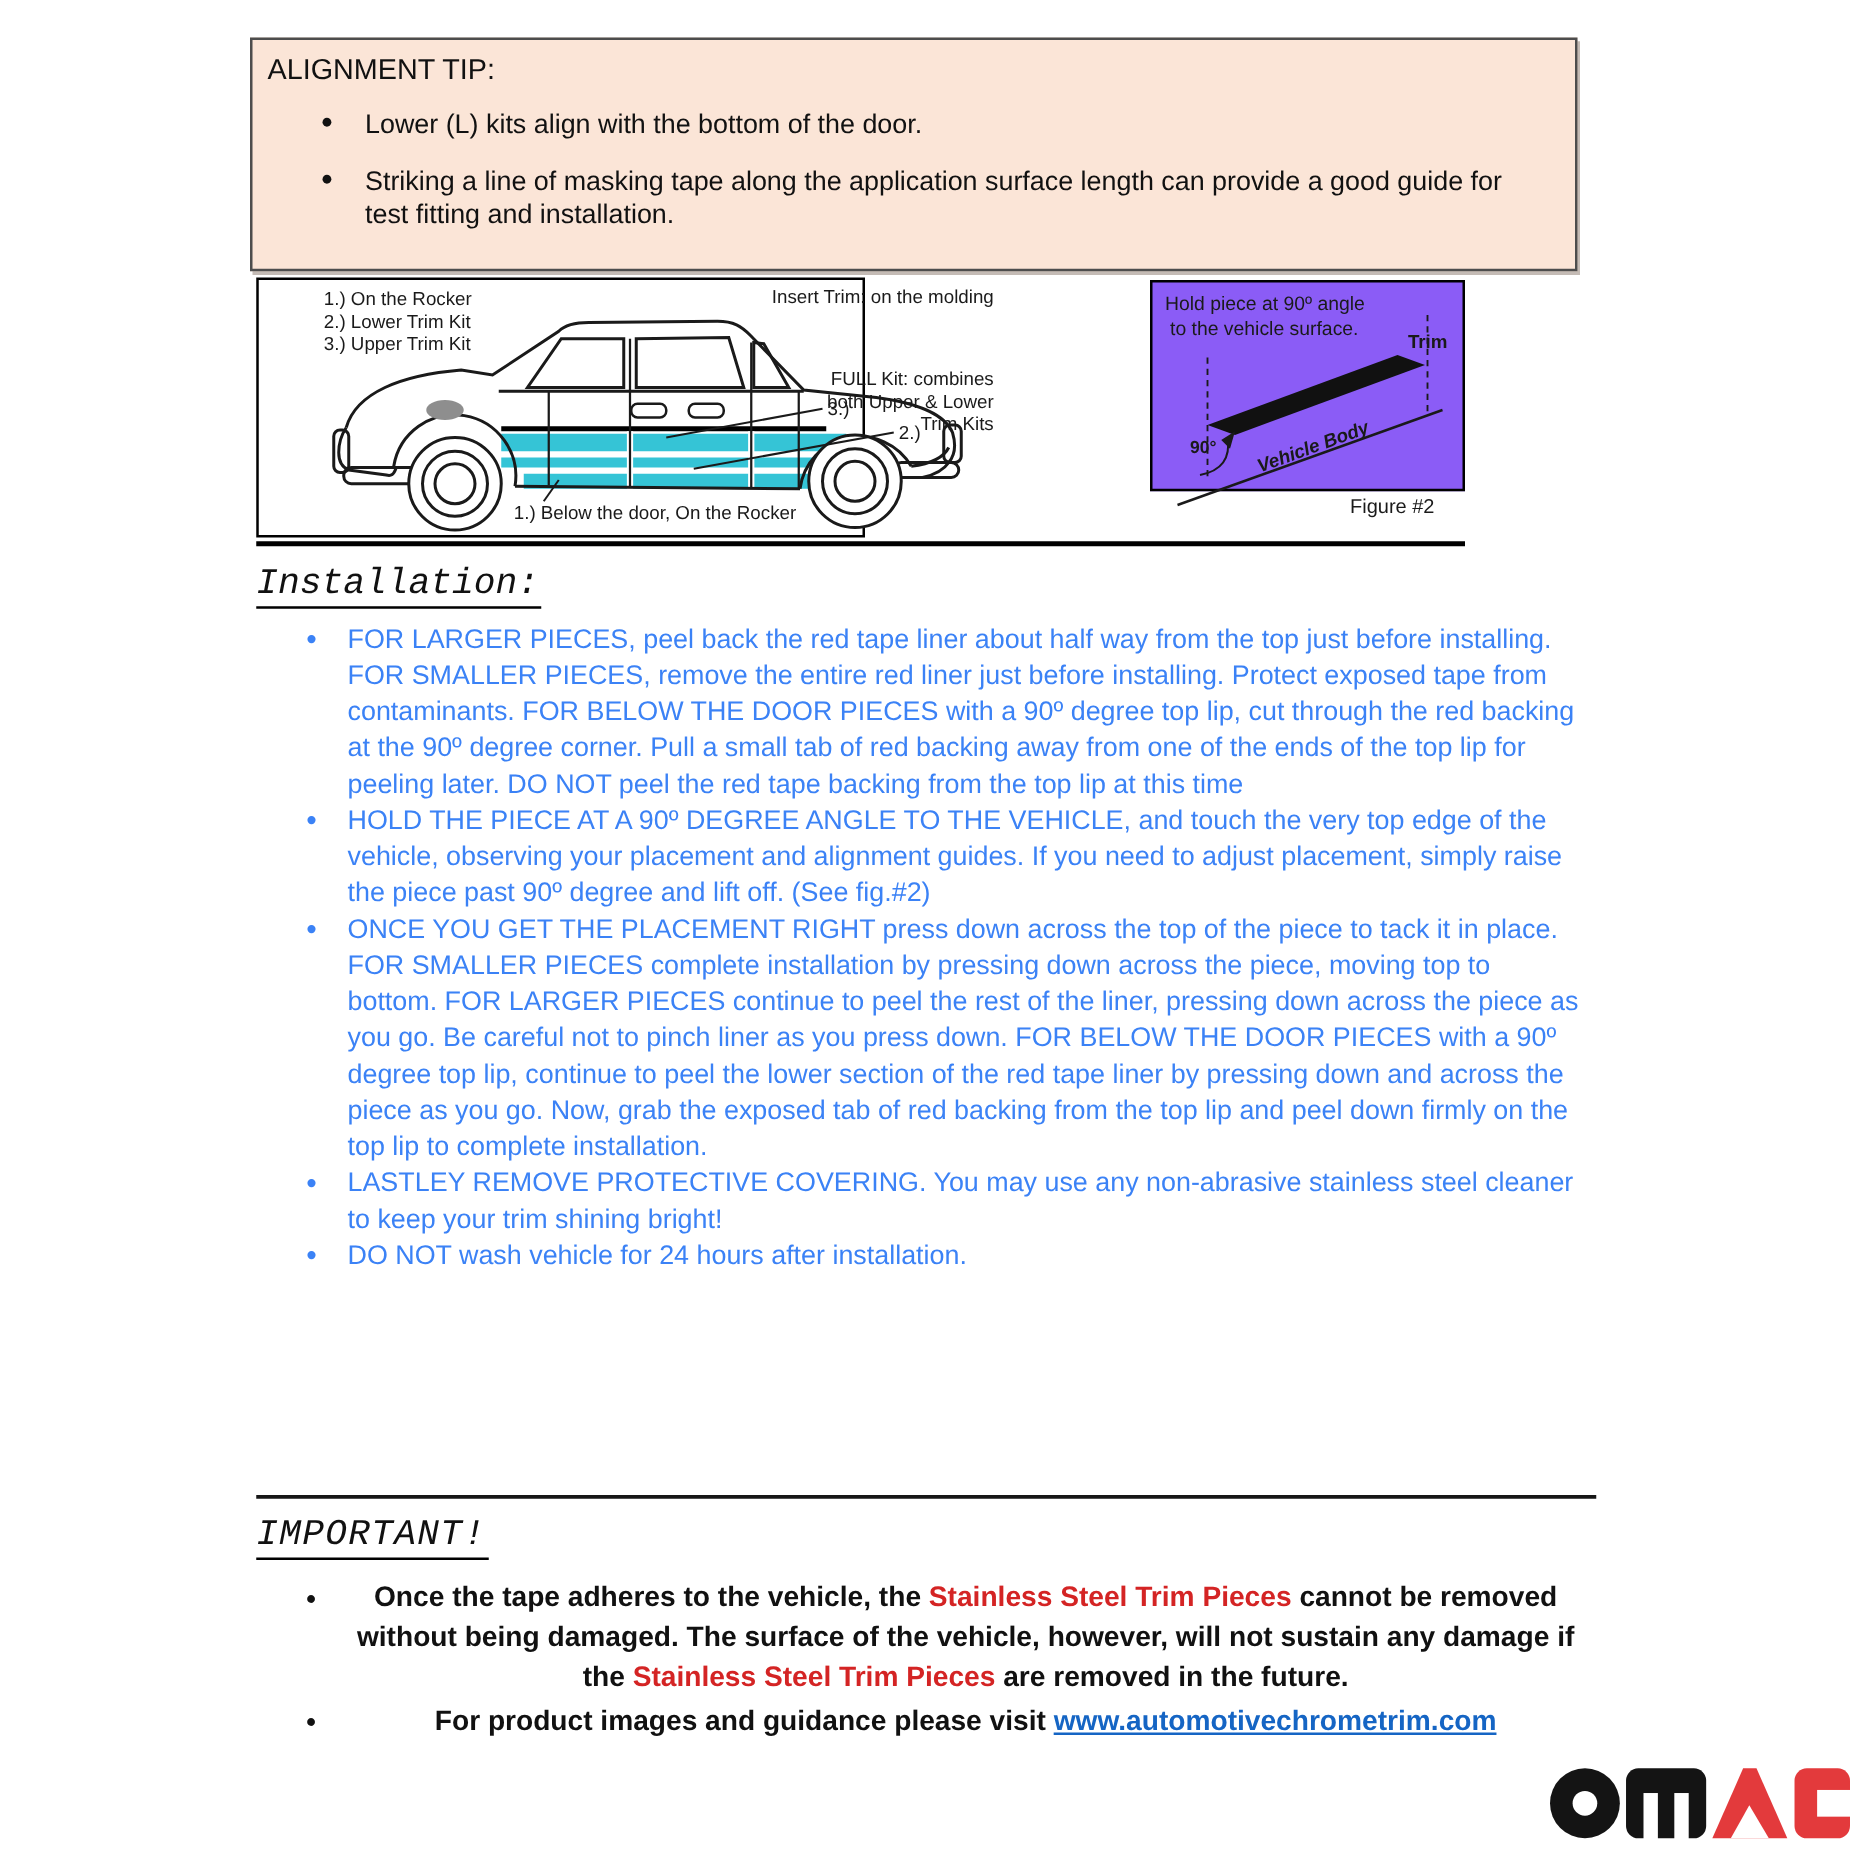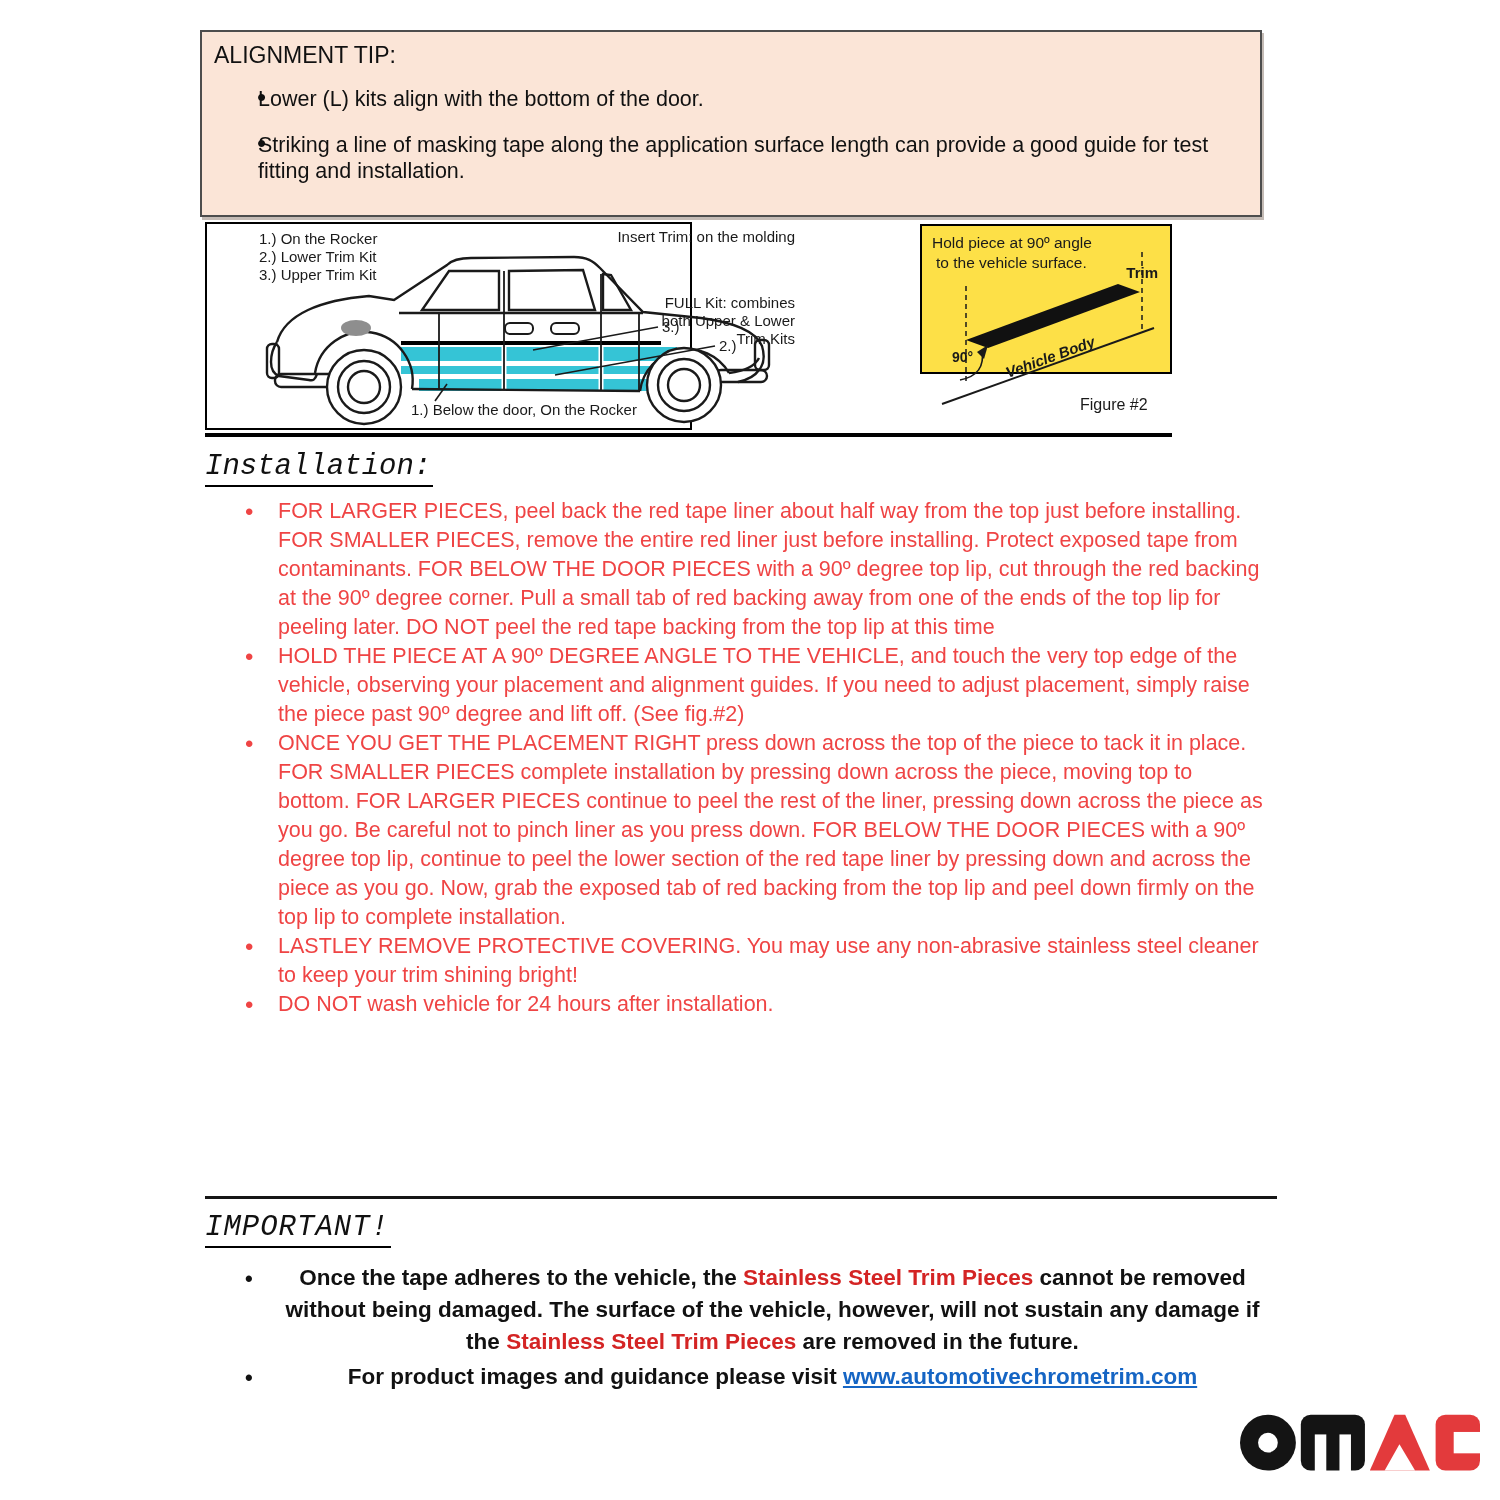--- a/index.html
+++ b/index.html
@@ -14,50 +14,50 @@
   .tipbox{
     left:200px;top:30px;width:1058px;height:183px;
     background:#fbe5d7;border:2px solid #4d4d4d;
     box-shadow:2px 3px 0 rgba(125,105,90,.45);
   }
   .tipbox h2{
     margin:10px 0 0 12px;font-size:23px;font-weight:400;color:#111;
   }
   .tipbox ul{list-style:none;margin:17px 0 0 0;padding:0;}
   .tipbox li{
-    position:relative;padding-left:56px;padding-right:30px;
+    position:relative;padding-left:90px;padding-right:30px;
     font-size:21.5px;line-height:26px;margin-bottom:20px;color:#111;
   }
   .tipbox li::before{
     content:"\2022";position:absolute;left:55px;top:-2px;font-size:26px;
   }
 
   
   .carbox{
     left:205px;top:222px;width:487px;height:208px;
     border:2px solid #000;background:#fff;box-sizing:border-box;padding-left:42px;
   }
   .figbox{
-    left:920px;top:224px;width:252px;height:150px;
-    border:2px solid #000;background:#fde047;box-sizing:border-box;
+    left:920px;top:224px;width:252px;height:169px;
+    border:2px solid #000;background:#8b5cf6;box-sizing:border-box;
   }
   .canvas-underline{
     left:205px;top:433px;width:967px;height:4px;background:#000;
   }
   svg text{font-family:"Liberation Sans","DejaVu Sans",sans-serif;fill:#1a1a1a;}
 
   
   .section-heading{
     font-size:29px;font-style:italic;font-weight:400;color:#111;
     display:inline-block;border-bottom:2px solid #000;padding:0 2px 2px 0;font-family:Liberation Mono, monospace;
   }
   .install-head{left:205px;top:450px;}
   .install-list{left:205px;top:497px;width:1058px;list-style:none;margin:0;padding:0;}
   .install-list li{
-    position:relative;padding-left:73px;font-size:21.5px;line-height:29px;color:#ef4444;
+    position:relative;padding-left:73px;font-size:21.5px;line-height:29px;color:#3b82f6;
   }
   .install-list li::before{
     content:"\2022";position:absolute;left:40px;top:0;font-size:24px;
   }
 
   .divider{left:205px;top:1196px;width:1072px;height:3px;background:#161616;}
 
   
   .imp-head{left:205px;top:1211px;letter-spacing:1px;}
   .imp-list{left:205px;top:1262px;width:1062px;list-style:none;margin:0;padding:0;}

